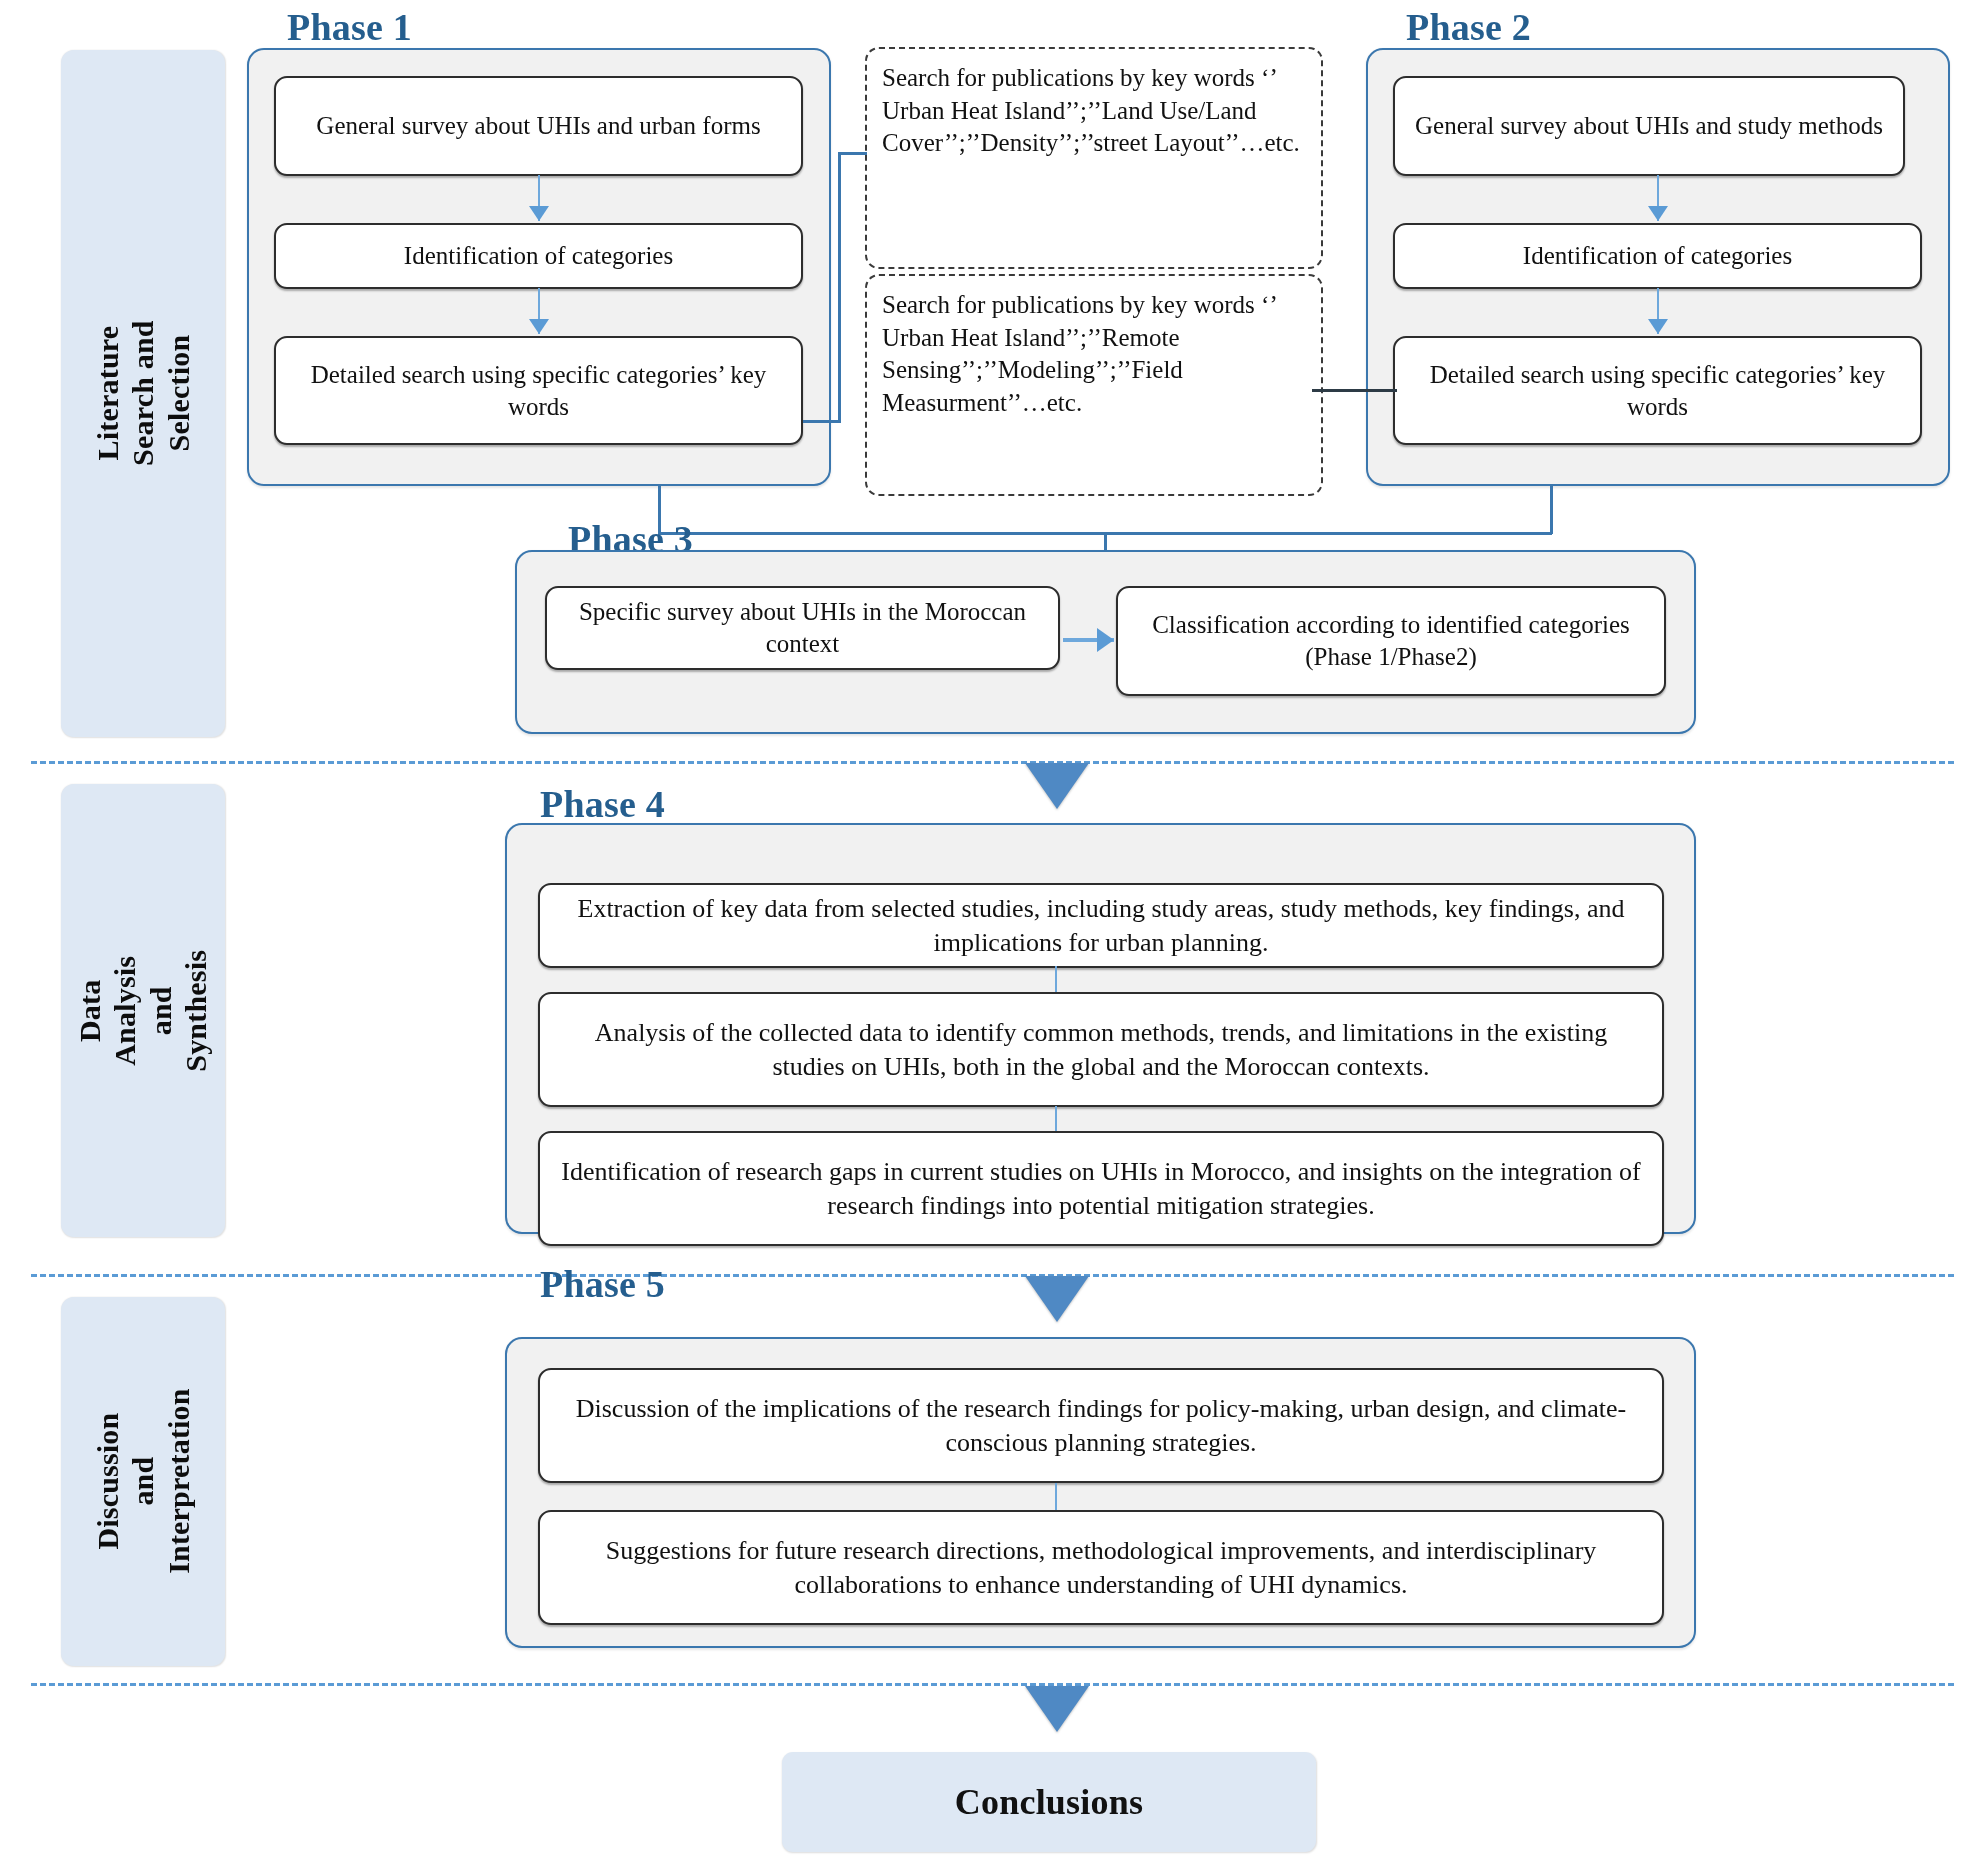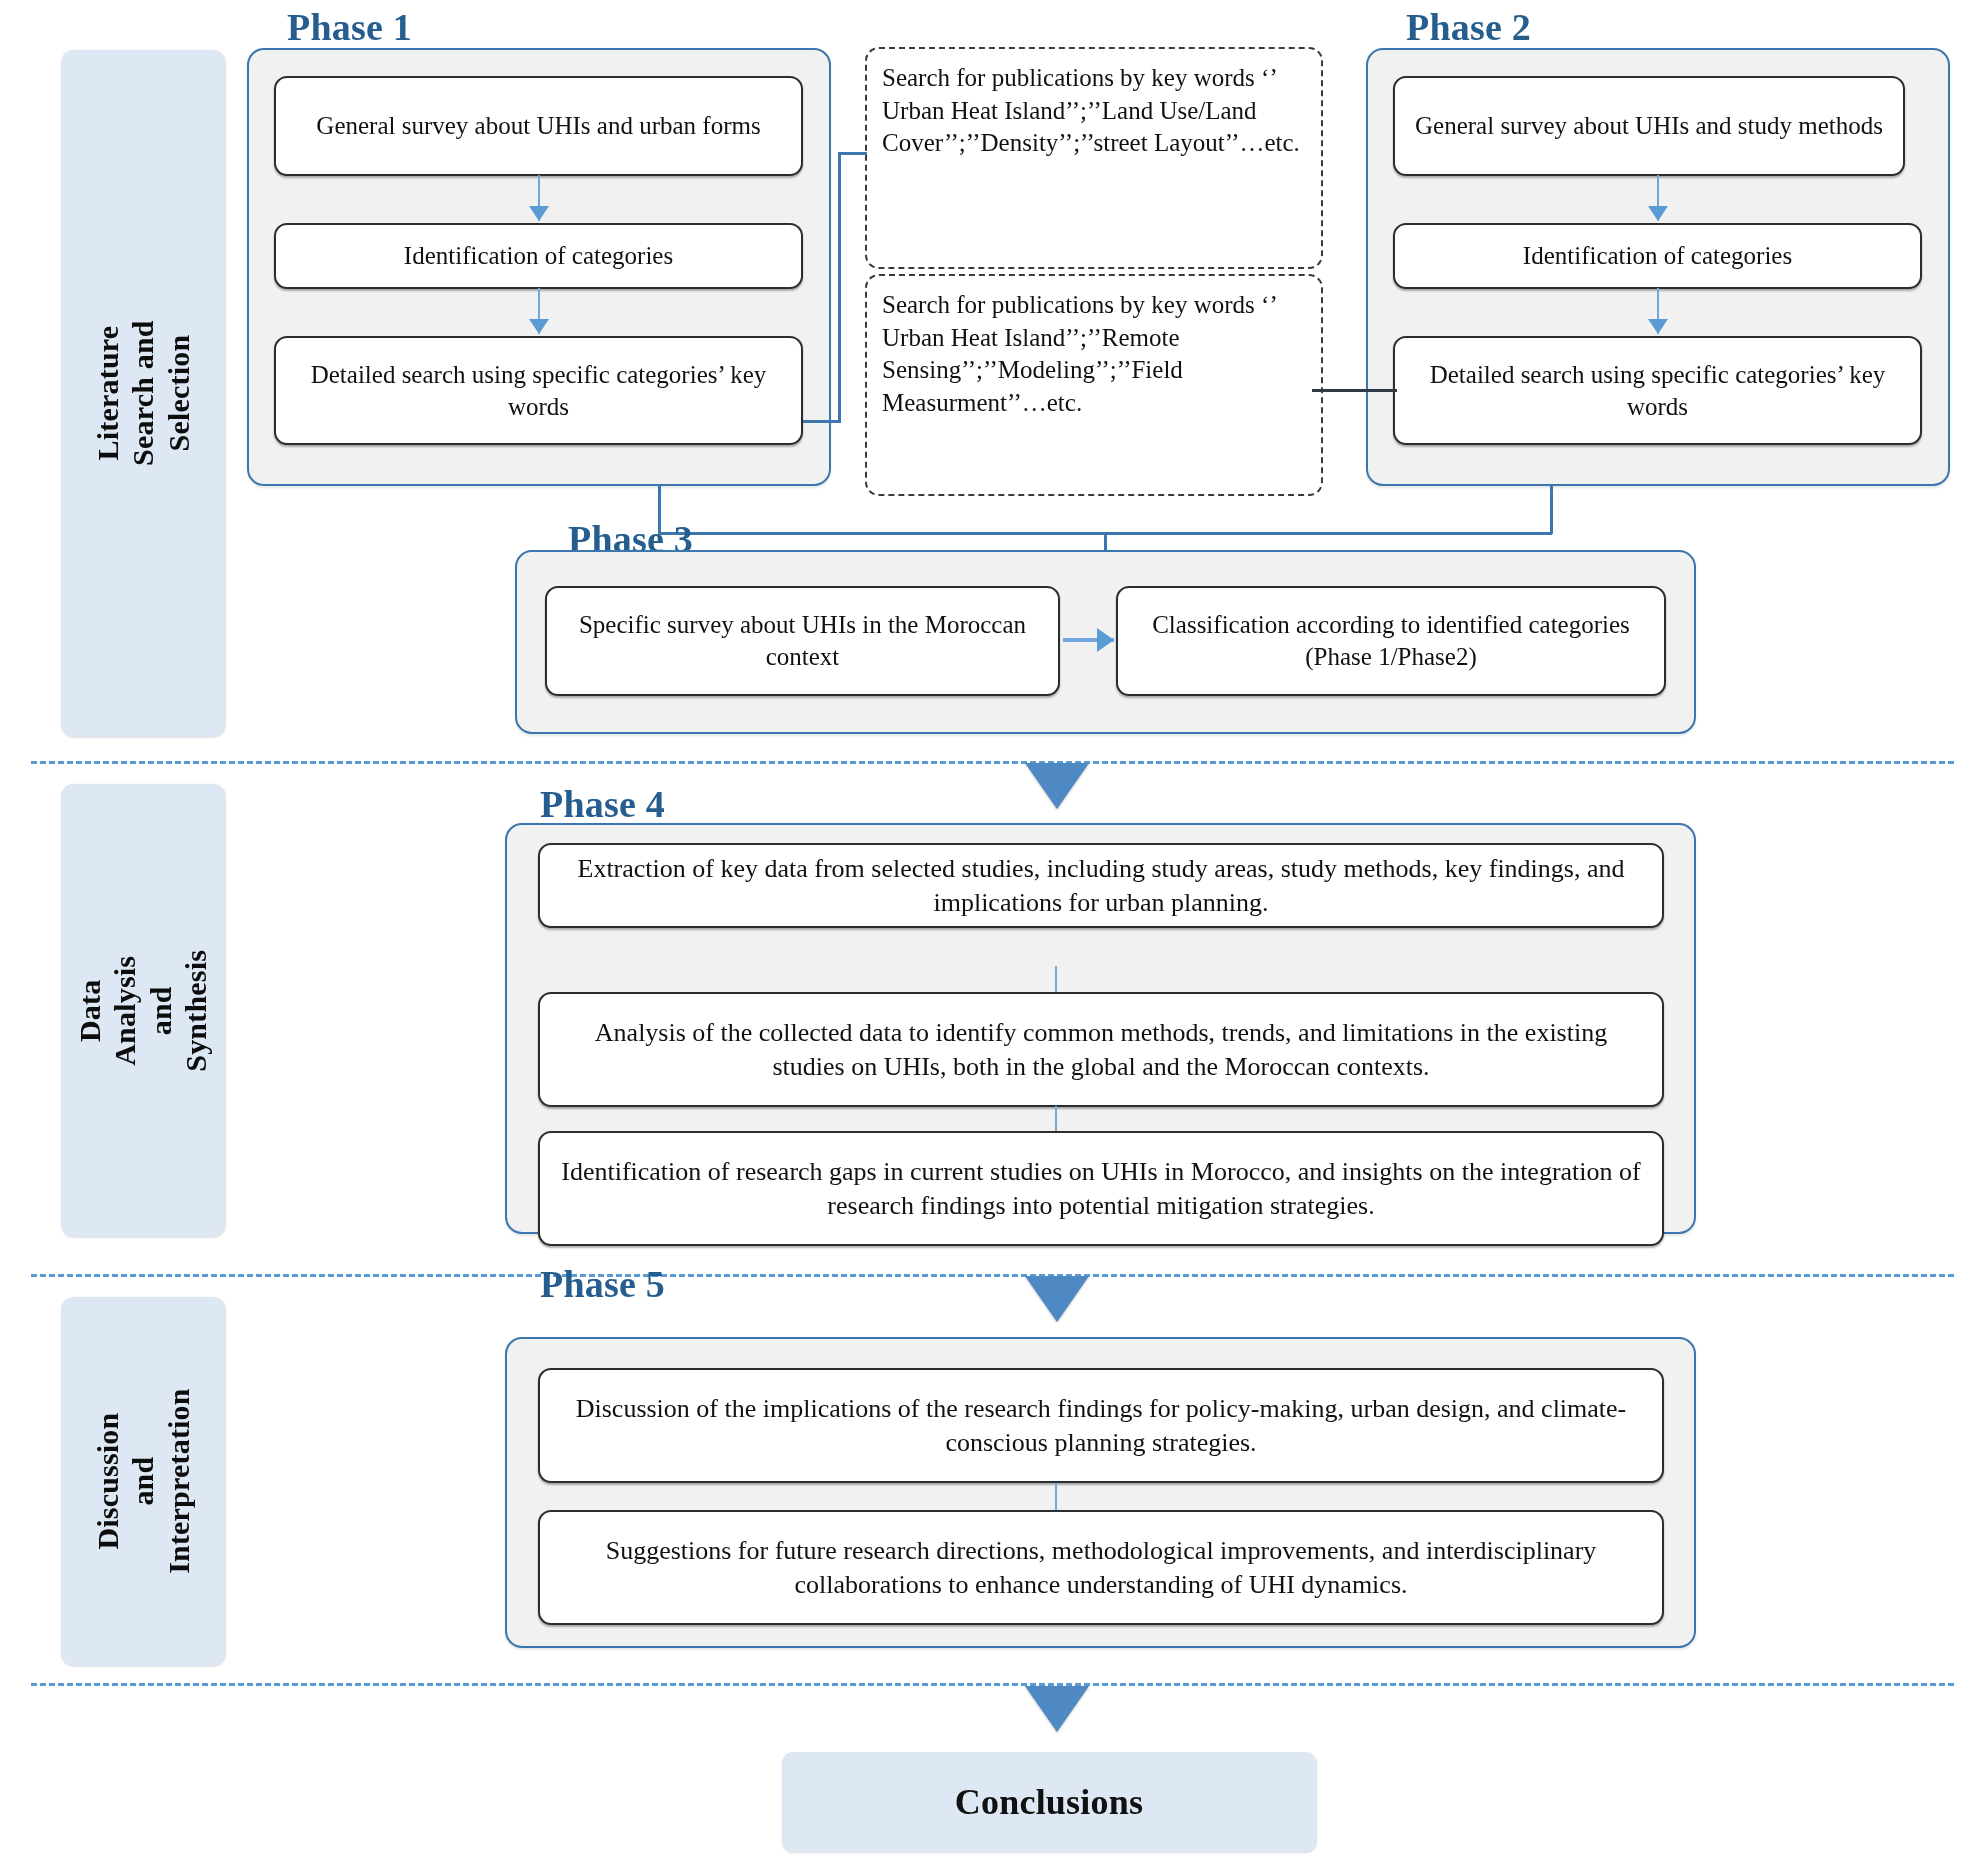--- a/index.html
+++ b/index.html
@@ -204,34 +204,34 @@
   <div class="ln-h dark" style="left:1312px;top:389px;width:85px;"></div>
 
   <div class="ln-v" style="left:658px;top:486px;height:48px;"></div>
   <div class="ln-v" style="left:1550px;top:486px;height:48px;"></div>
   <div class="ln-h" style="left:658px;top:532px;width:894px;"></div>
   <div class="ln-v" style="left:1104px;top:532px;height:41px;"></div>
 
   <div class="phase-label" style="left:548px;top:517px;margin-left:20px;">Phase 3</div>
   <div class="phase-panel" style="left:515px;top:550px;width:1181px;height:184px;"></div>
 
-  <div class="step-box" style="left:545px;top:586px;width:515px;height:110px;">Specific survey about UHIs in the Moroccan context</div>
+  <div class="step-box" style="left:545px;top:586px;width:515px;height:84px;">Specific survey about UHIs in the Moroccan context</div>
   <div class="h-arrow" style="left:1063px;top:626px;width:51px;height:28px;">
     <div class="stem"></div>
       <div class="head"></div>
   </div>
   <div class="step-box" style="left:1116px;top:586px;width:550px;height:110px;">Classification according to identified categories (Phase 1/Phase2)</div>
 
   <div class="divider" style="left:31px;top:761px;width:1923px;"></div>
   <div class="big-tri" style="left:1025px;top:763px;"></div>
 
   <div class="phase-label" style="left:540px;top:782px;">Phase 4</div>
   <div class="phase-panel" style="left:505px;top:823px;width:1191px;height:411px;"></div>
 
-  <div class="step-box big" style="left:538px;top:843px;width:1126px;height:85px;">Extraction of key data from selected studies, including study areas, study methods, key findings, and implications for urban planning.</div>
+  <div class="step-box big" style="left:538px;top:883px;width:1126px;height:85px;">Extraction of key data from selected studies, including study areas, study methods, key findings, and implications for urban planning.</div>
   <div class="v-arrow" style="left:1046px;top:966px;width:20px;height:43px;">
     <div class="stem"></div>
       <div class="head"></div>
   </div>
   <div class="step-box big" style="left:538px;top:992px;width:1126px;height:115px;">Analysis of the collected data to identify common methods, trends, and limitations in the existing studies on UHIs, both in the global and the Moroccan contexts.</div>
   <div class="v-arrow" style="left:1046px;top:1106px;width:20px;height:43px;">
     <div class="stem"></div>
       <div class="head"></div>
   </div>
   <div class="step-box big" style="left:538px;top:1131px;width:1126px;height:115px;">Identification of research gaps in current studies on UHIs in Morocco, and insights on the integration of research findings into potential mitigation strategies.</div>

